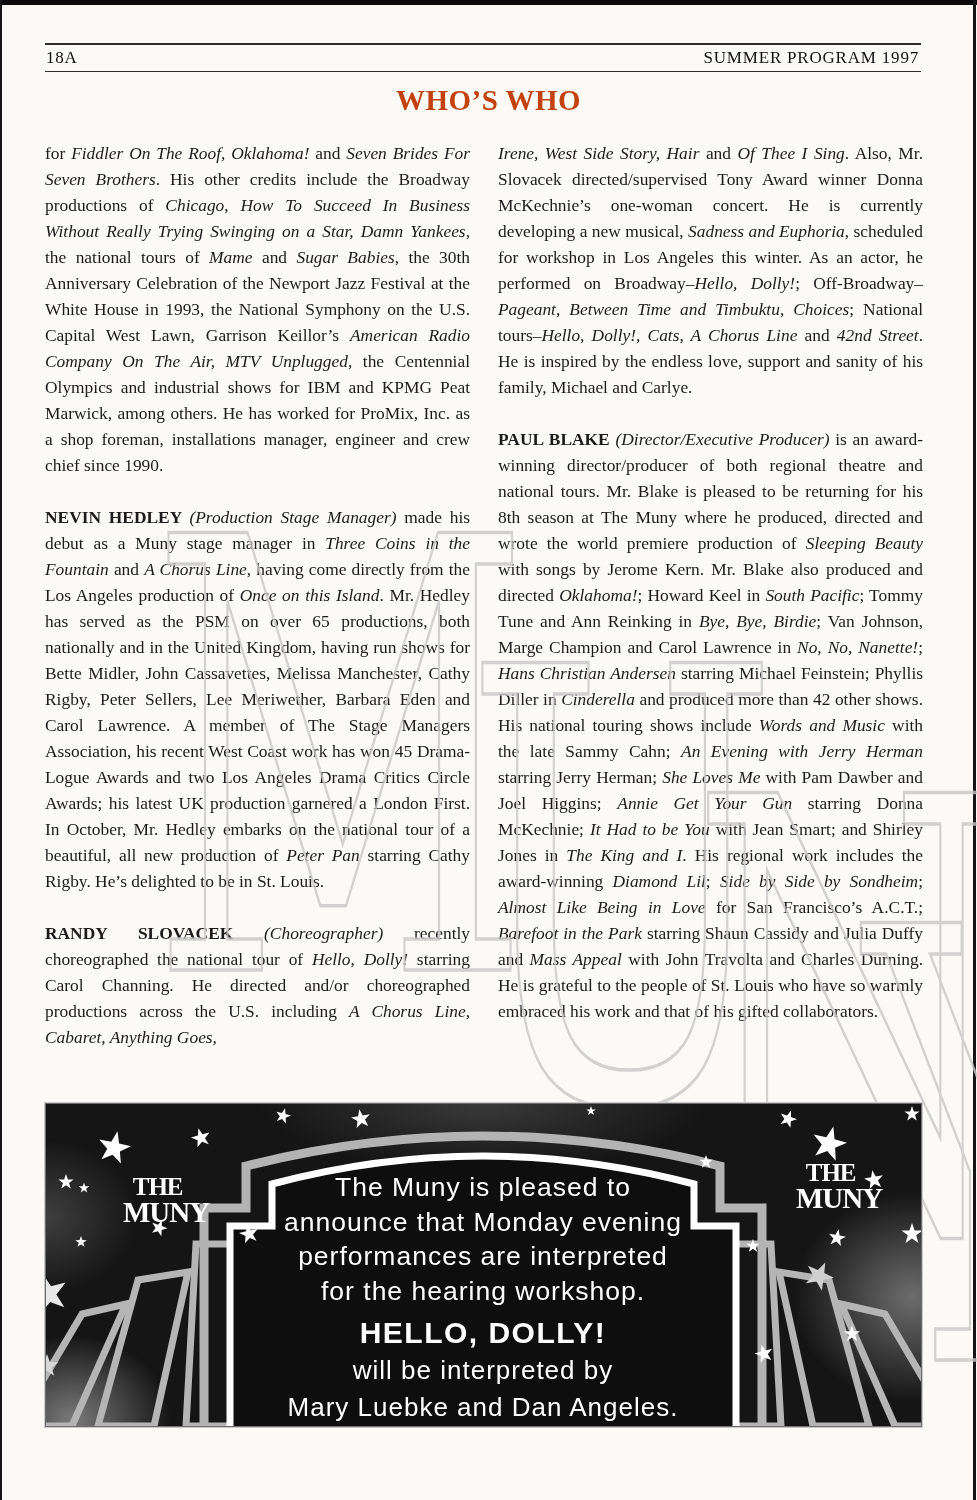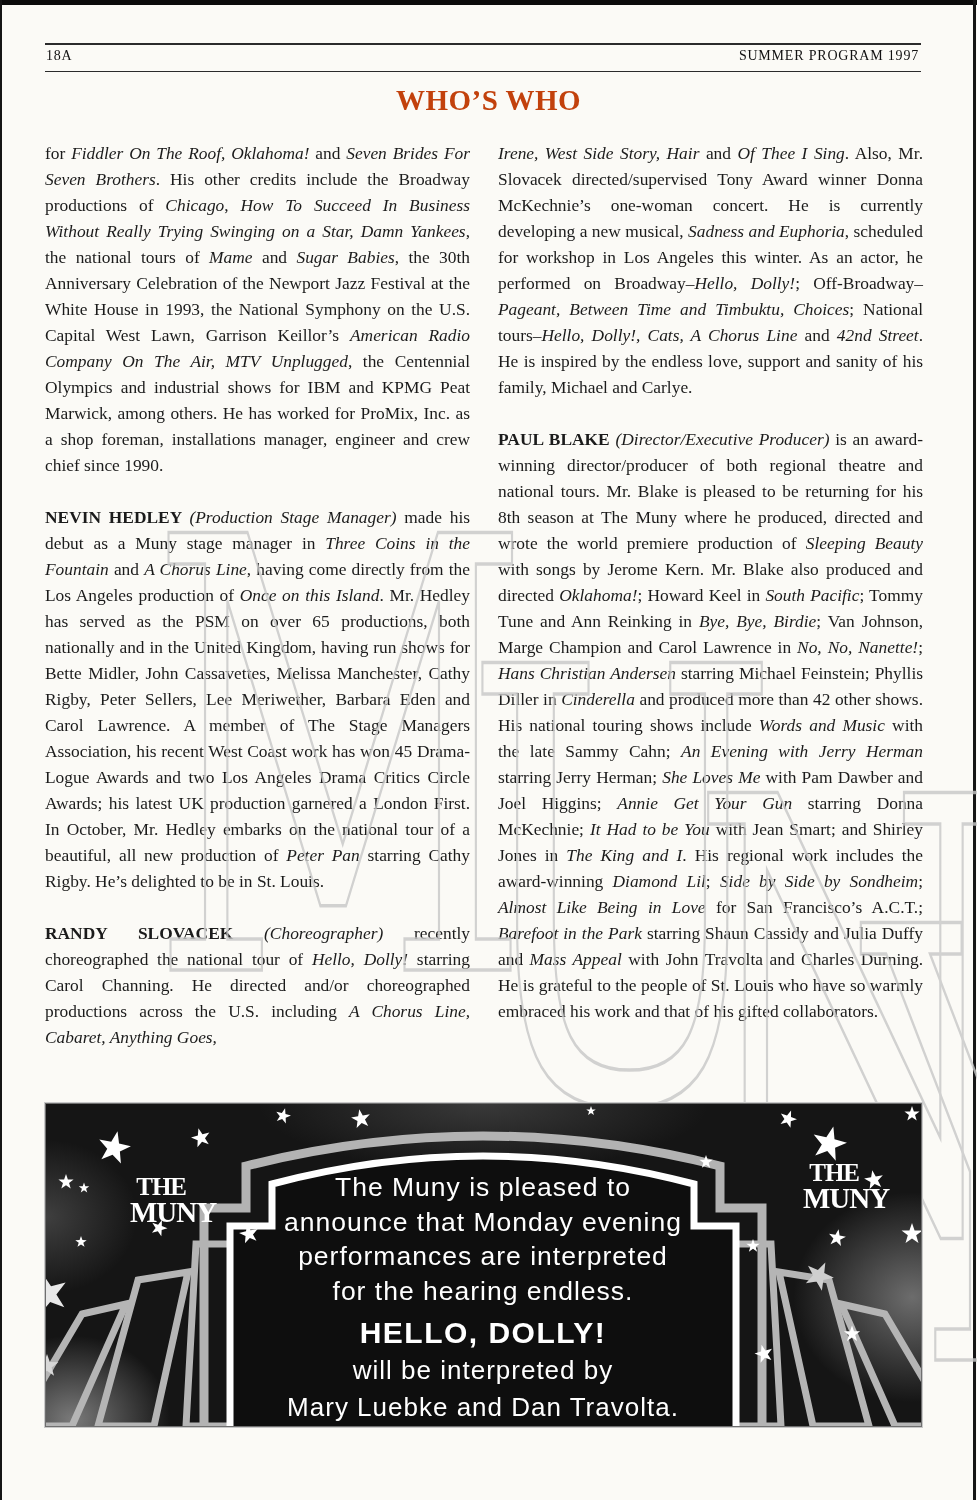--- a/index.html
+++ b/index.html
@@ -10,21 +10,21 @@
   }
   
   .scan-top{position:absolute;top:0;left:0;width:977px;height:5px;background:#0b0b0b;}
   .scan-left{position:absolute;top:0;left:0;width:2px;height:1500px;background:#151515;}
   .scan-right{position:absolute;top:0;right:1px;width:3px;height:1500px;background:#151515;}
 
   
   .rule{position:absolute;left:45px;right:56px;background:#2b2b2b;}
   .rule.top{top:43px;height:2px;}
   .rule.bottom{top:71px;height:1px;}
-  .hdr{position:absolute;top:48px;font-size:14px;letter-spacing:.8px;color:#111;}
+  .hdr{position:absolute;top:48px;font-size:17px;letter-spacing:.8px;color:#111;}
   .hdr.left{left:46px;}
   .hdr.right{right:58px;}
 
   .page-title{
     position:absolute;top:84px;left:0;width:100%;text-align:center;
     font-size:29px;font-weight:bold;letter-spacing:.5px;color:#c2410c;
   }
 
   
   .columns{position:absolute;top:140px;left:45px;width:878px;display:flex;gap:28px;z-index:2;}
@@ -58,21 +58,21 @@
     font-family:"Liberation Sans",sans-serif;z-index:2;
   }
   .ad-line{font-size:26.5px;line-height:34.5px;letter-spacing:1px;font-weight:400;}
   .ad-show{font-size:30px;line-height:38px;margin-top:6px;font-weight:bold;letter-spacing:1.5px;}
   .ad-foot{font-size:26px;line-height:37px;letter-spacing:1px;}
   .muny-logo{
     position:absolute;color:#fff;text-align:center;z-index:2;
     font-family:"Liberation Serif",serif;font-weight:bold;line-height:.9;
   }
   .muny-logo .l1{display:block;font-size:25px;letter-spacing:-1px;}
-  .muny-logo .l2{display:block;font-size:29px;letter-spacing:-1px;margin-left:24px;}
+  .muny-logo .l2{display:block;font-size:29px;letter-spacing:-1px;margin-left:17px;}
   .muny-logo.left{left:60px;top:72px;}
   .muny-logo.right{left:733px;top:58px;}
 </style>
 </head>
 <body>
 
 <div class="scan-top"></div>
 <div class="scan-left"></div>
 <div class="scan-right"></div>
 
@@ -159,19 +159,19 @@
   <div class="muny-logo right">
     <span class="l1">THE</span>
     <span class="l2">MUNY</span>
   </div>
 
   <div class="ad-text">
     <div>
         <div class="ad-line">The Muny is pleased to</div>
         <div class="ad-line">announce that Monday evening</div>
         <div class="ad-line">performances are interpreted</div>
-        <div class="ad-line">for the hearing endless.</div>
+        <div class="ad-line">for the hearing workshop.</div>
       </div>
     <div class="ad-show">HELLO, DOLLY!</div>
     <div class="ad-foot">will be interpreted by</div>
-    <div class="ad-foot">Mary Luebke and  Dan Travolta.</div>
+    <div class="ad-foot">Mary Luebke and  Dan Angeles.</div>
   </div>
 </div>
 
 </body></html>

